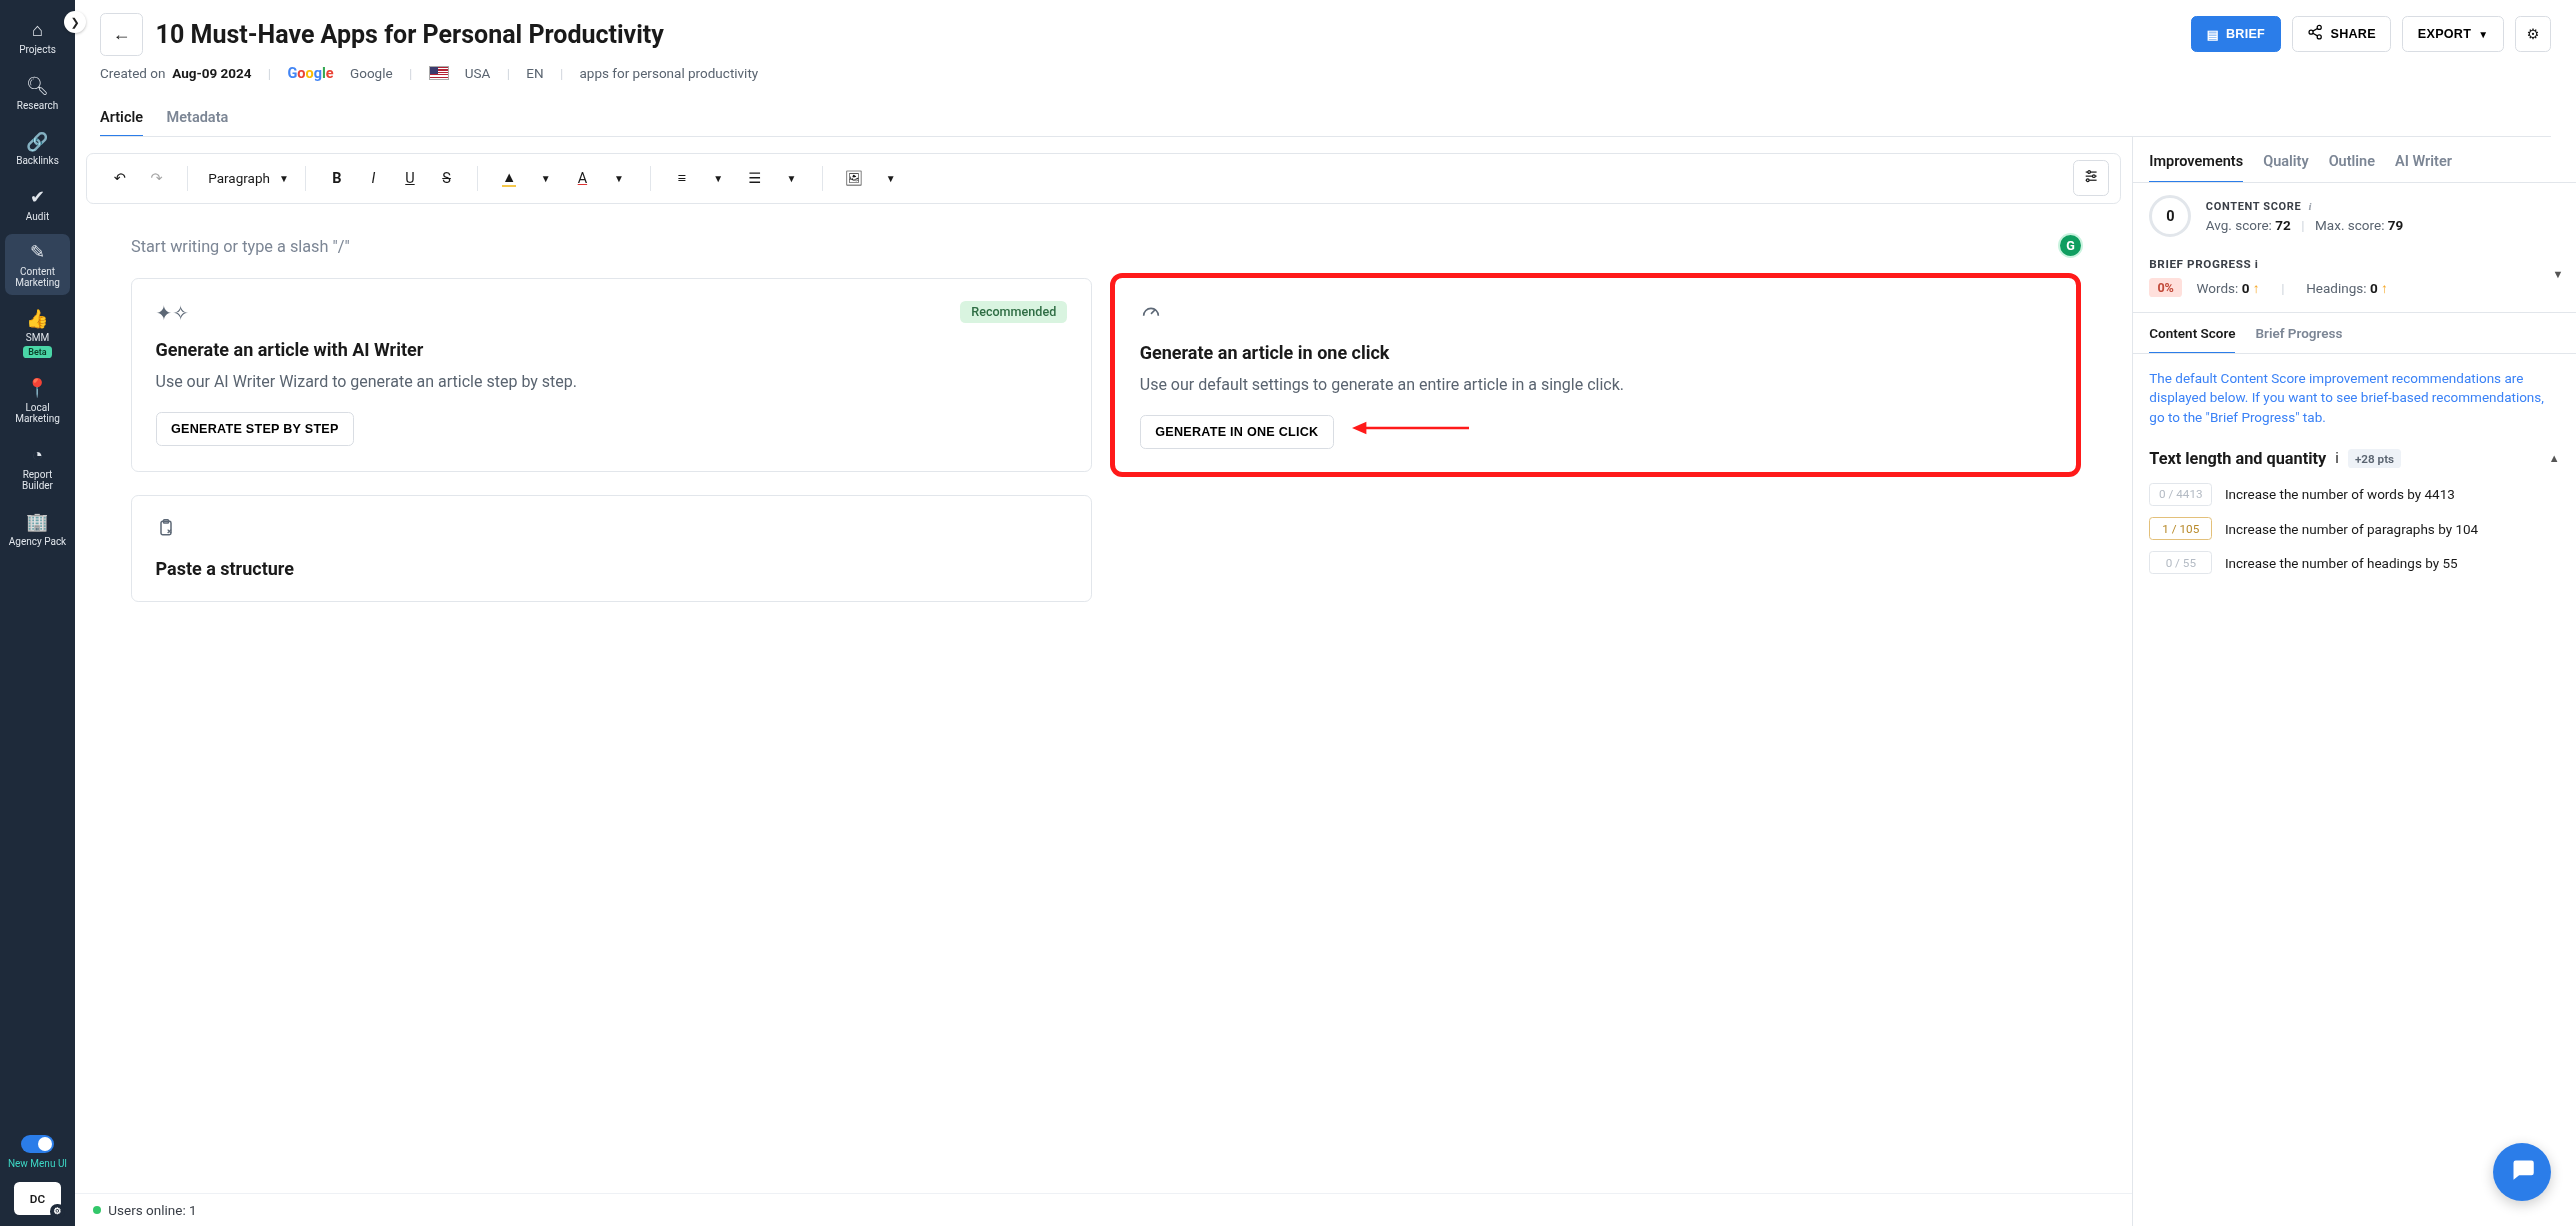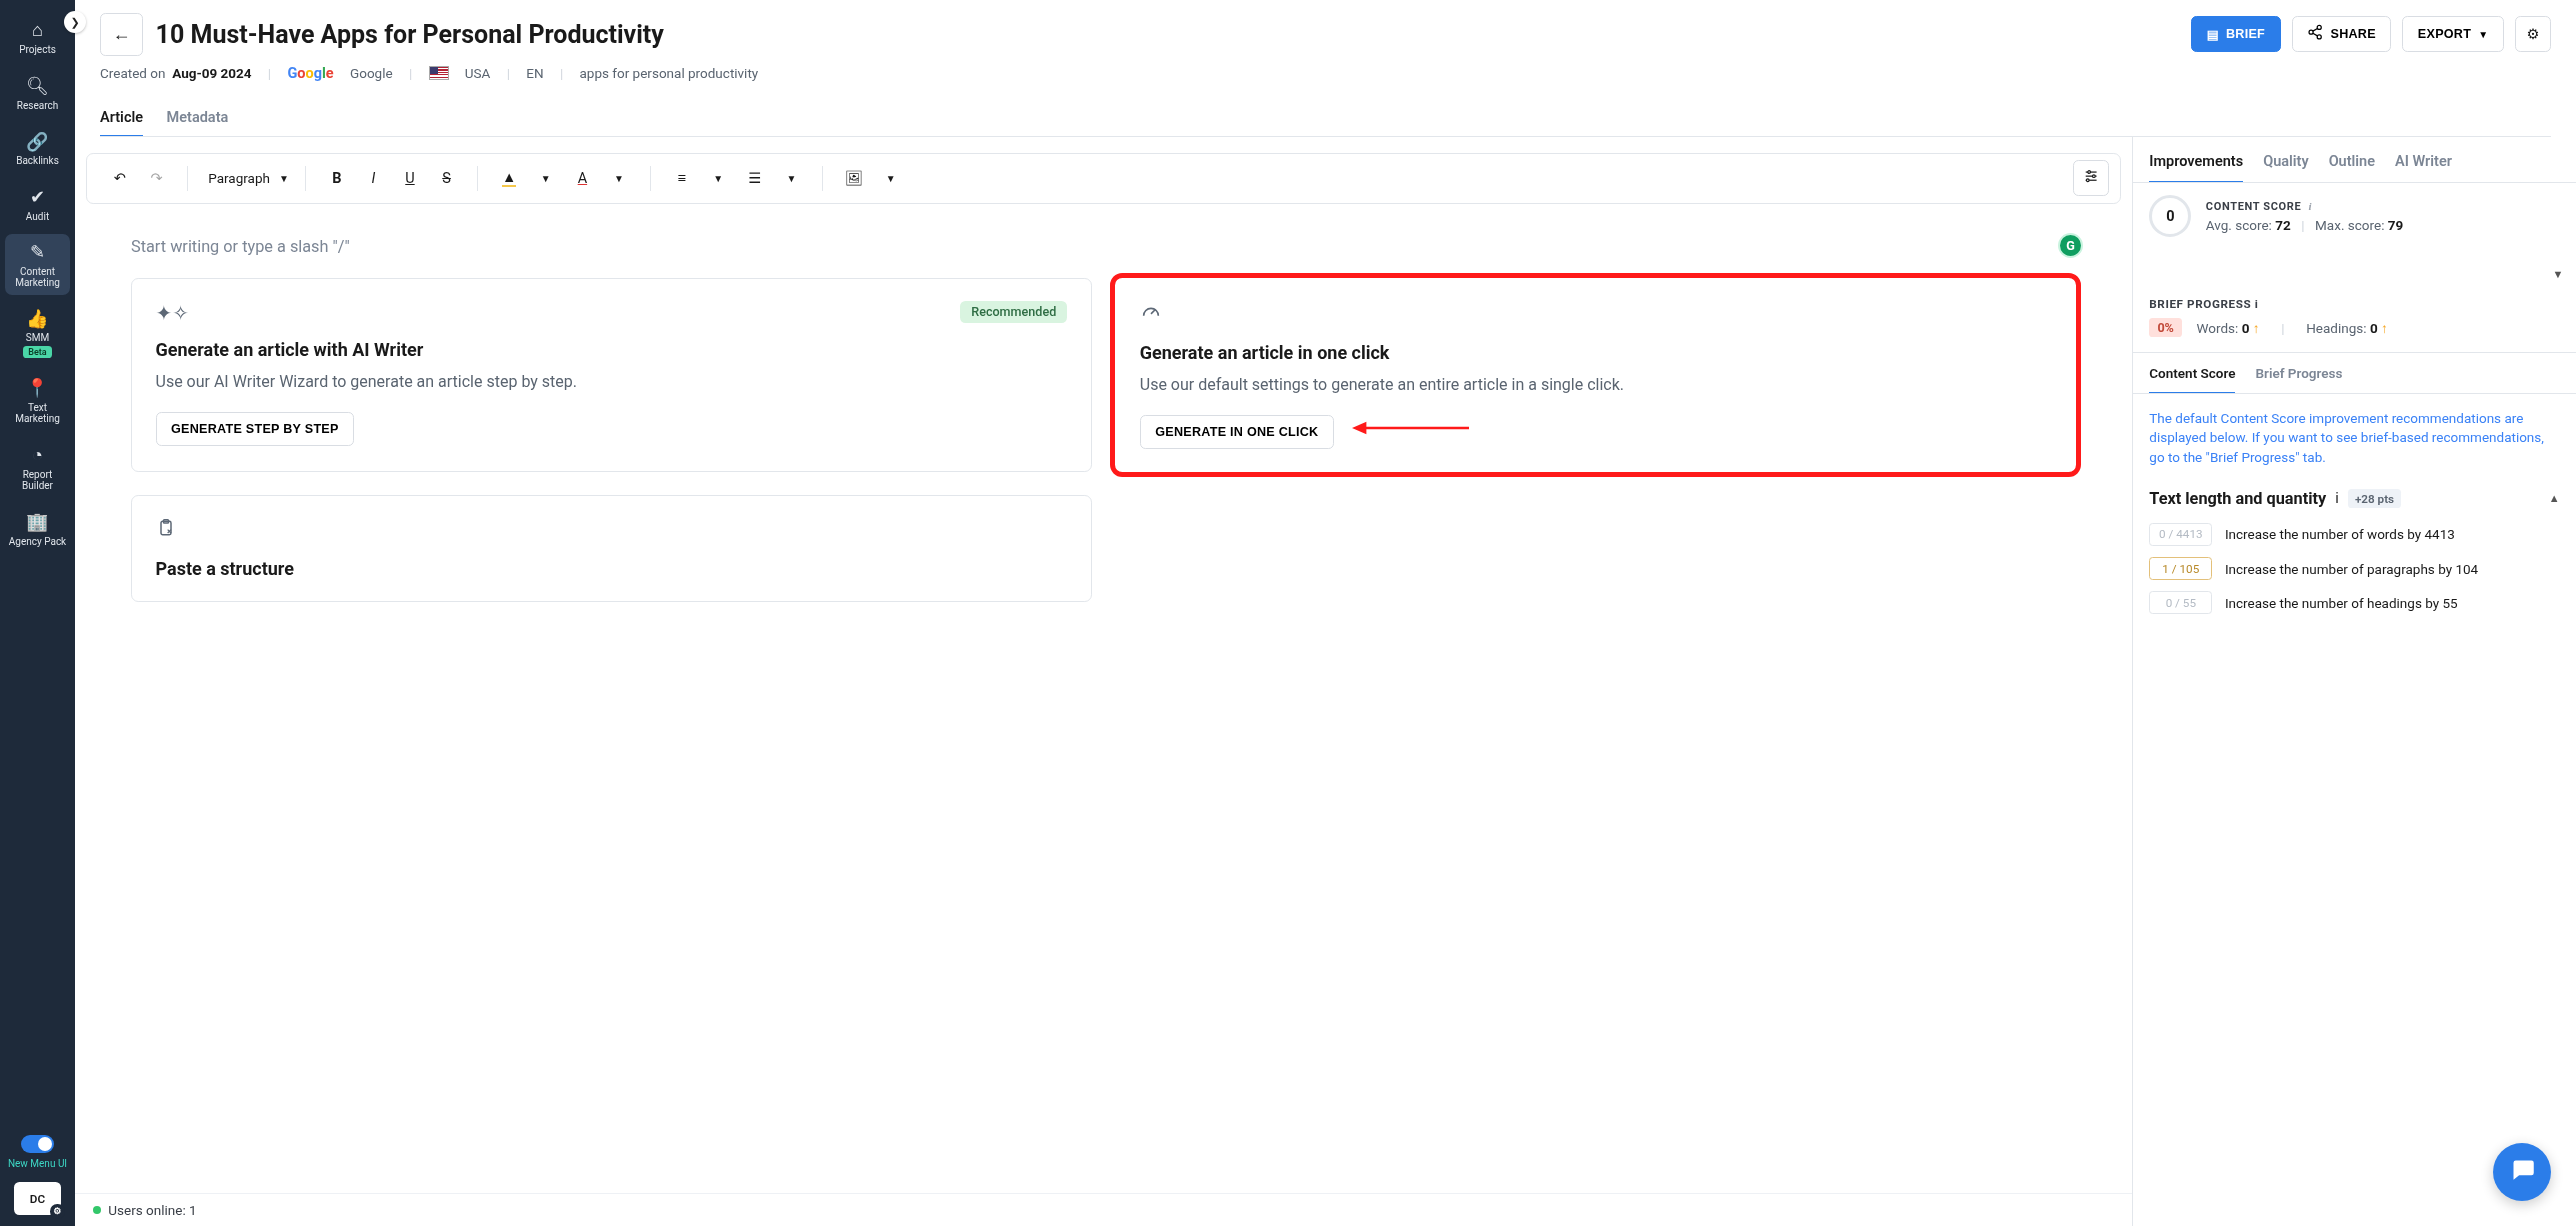--- a/index.html
+++ b/index.html
@@ -85,21 +85,21 @@
 
 .score-row { display:flex; align-items:center; gap:14.5px; padding:12.6px 16.3px; }
 .score-ring { width:42px; height:42px; border-radius:50%; border:3.6px solid #e2e6eb; display:flex; align-items:center; justify-content:center; font-weight:700; font-size:14.5px; }
 .score-meta .lbl { font-size:11px; letter-spacing:.06em; color:#3a3f47; font-weight:700; }
 .score-meta .vals { font-size:13.5px; color:#5a6470; margin-top:3.6px; }
 .score-meta .vals strong { color:#1a1a1a; }
 .score-meta .info-i { font-style:italic; font-family: serif; color:#9aa1ab; font-size:11px; margin-left:3.6px;}
 .vsep-sm { color:#cfd5dc; padding:0 7.2px;}
 
 .brief-prog { padding: 7.2px 16.3px 14.5px 16.3px; border-bottom:0.9px solid #e2e6eb; position:relative;}
-.brief-prog .lbl { font-size:11.7px; letter-spacing:.05em; color:#3a3f47; font-weight:700;margin-top:40px; }
+.brief-prog .lbl { font-size:11.7px; letter-spacing:.05em; color:#3a3f47; font-weight:700; }
 .brief-prog .row { display:flex; align-items:center; gap:14.5px; margin-top:7.2px; font-size:13.5px; }
 .pct-chip { background:#ffe0dc; color:#c24a3a; font-weight:700; padding:1.8px 8.1px; border-radius:3.6px; font-size:12.6px;}
 .kv { color:#5a6470; }
 .kv strong { color:#1a1a1a; }
 .up { color:#f5a623; font-weight:700; }
 .br-chev { position:absolute; right:12.6px; top:18px; color:#555; font-size:11px; cursor:pointer;}
 
 .subtabs { display:flex; gap:20px; padding: 12.6px 16.3px 0 16.3px; border-bottom:0.9px solid #e2e6eb;}
 .subtab { font-size:13.5px; font-weight:600; color:#7c8695; padding-bottom:11px; cursor:pointer; border-bottom:1.8px solid transparent;}
 .subtab.active { color:#1a1a1a; border-bottom-color:#2b7de9;}
@@ -150,21 +150,21 @@
       <span class="ico">✎</span>
       <span>Content Marketing</span>
     </div>
     <div class="side-item">
       <span class="ico">👍</span>
       <span>SMM</span>
       <span class="badge-beta">Beta</span>
     </div>
     <div class="side-item">
       <span class="ico">📍</span>
-      <span>Text Marketing</span>
+      <span>Local Marketing</span>
     </div>
     <div class="side-item">
       <span class="ico">◔</span>
       <span>Report Builder</span>
     </div>
     <div class="side-item">
       <span class="ico">🏢</span>
       <span>Agency Pack</span>
     </div>
 

